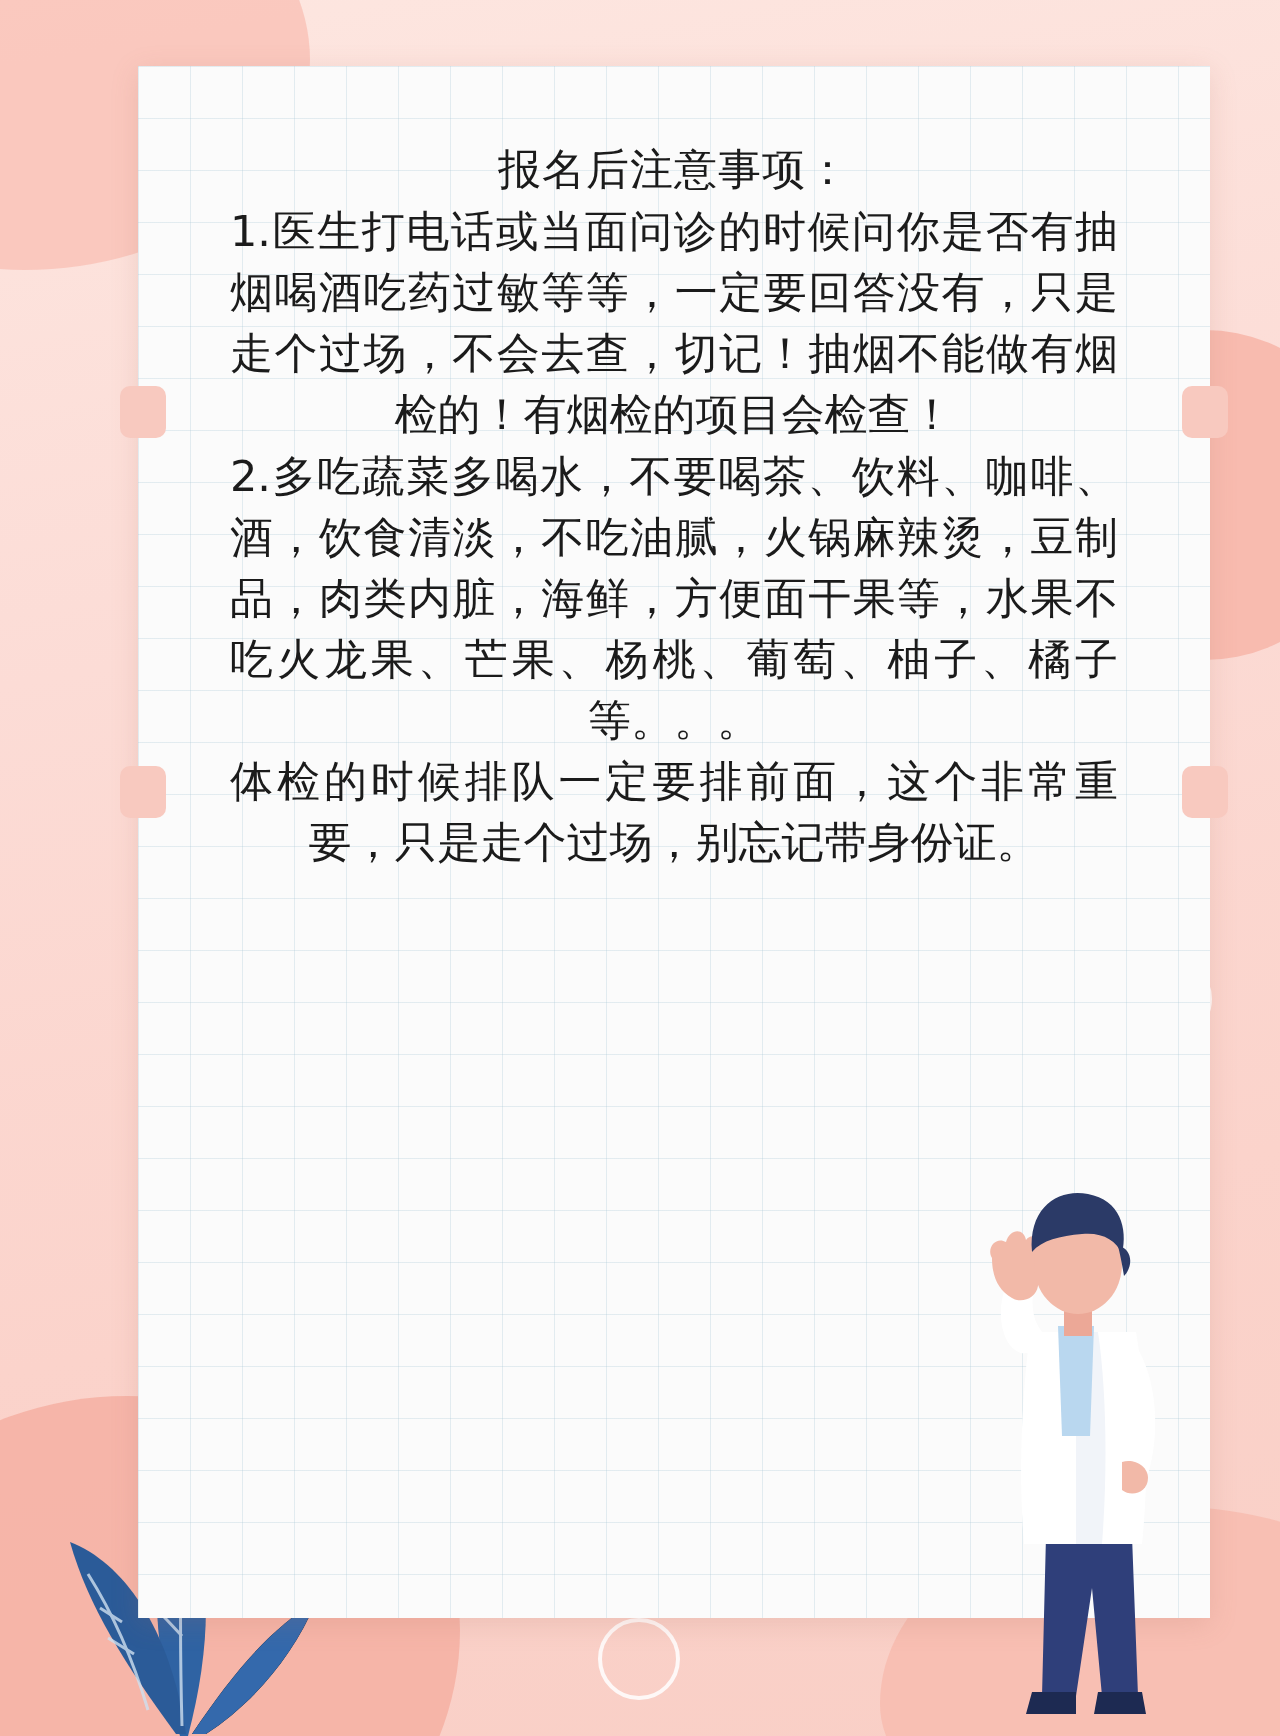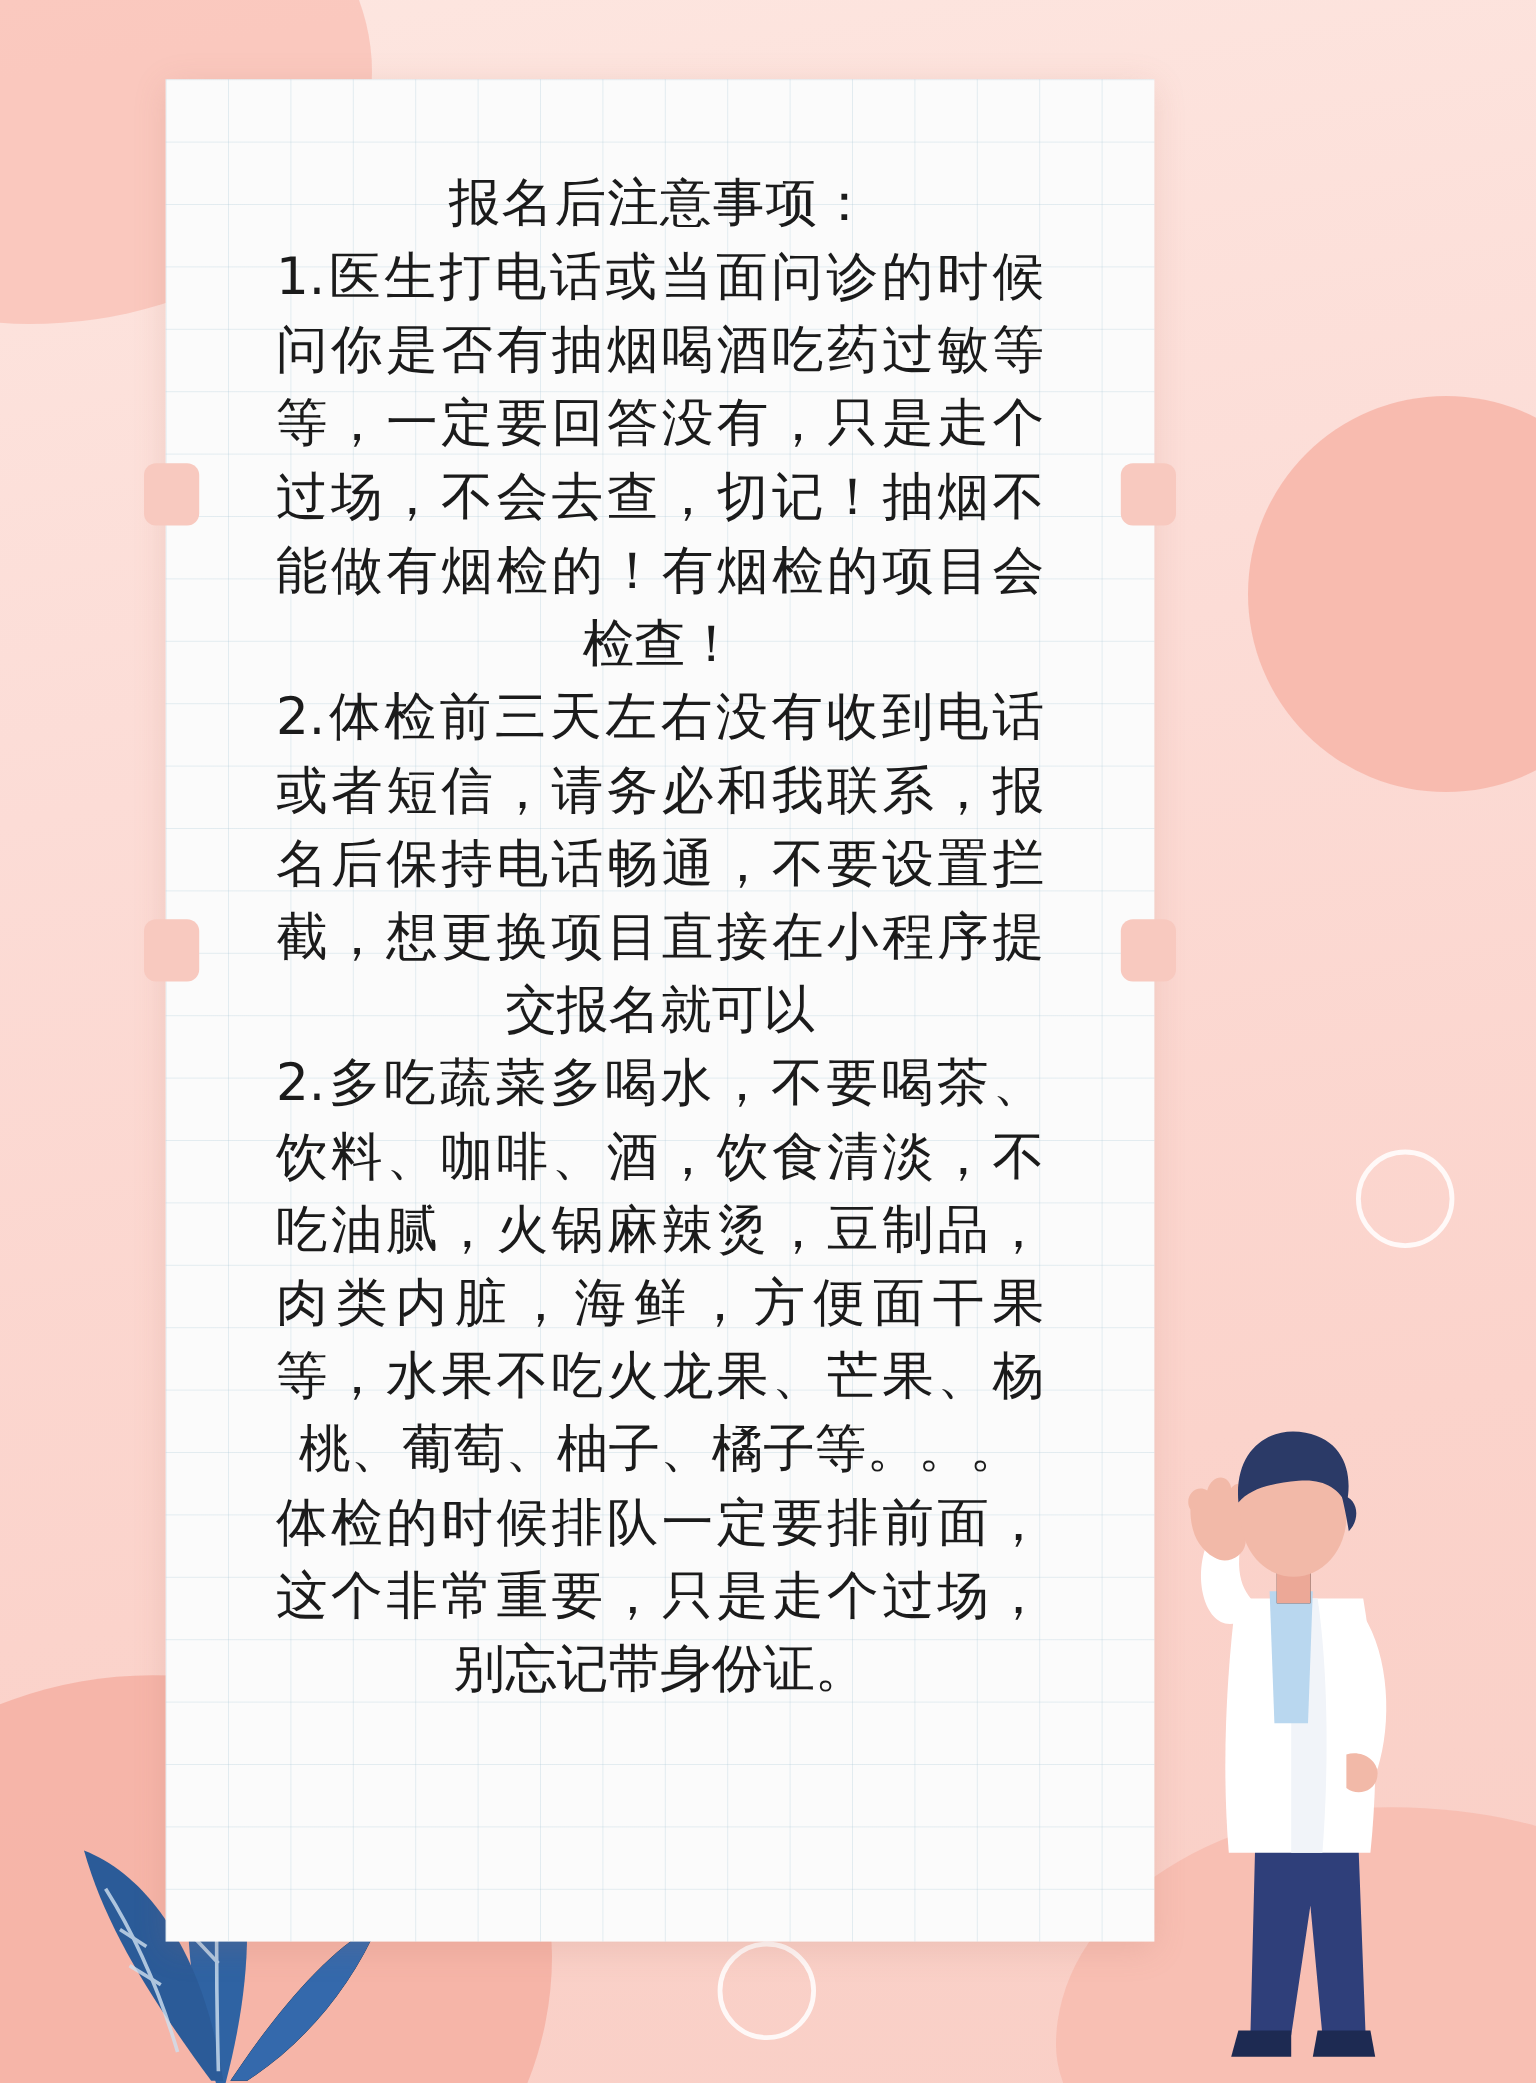--- a/index.html
+++ b/index.html
@@ -85,21 +85,21 @@
     bottom: 0;
     width: 330px;
     height: 430px;
   }
 
   
   .card {
     position: absolute;
     left: 138px;
     top: 66px;
-    width: 824px;
+    width: 1072px;
     height: 1552px;
     background: #fbfbfb;
     box-shadow: 0 6px 26px rgba(180, 110, 95, .18);
   }
   .grid-overlay {
     position: absolute;
     inset: 0;
     background-image:
       linear-gradient(to right, rgba(170, 200, 215, .30) 1px, transparent 1px),
       linear-gradient(to bottom, rgba(170, 200, 215, .30) 1px, transparent 1px);
@@ -187,21 +187,20 @@
   <div class="card">
     <div class="grid-overlay"></div>
     <div class="tab left  t1"></div>
     <div class="tab left  t2"></div>
     <div class="tab right t1"></div>
     <div class="tab right t2"></div>
 
     <div class="content">
       <h1 class="title">报名后注意事项：</h1>
       <p class="para">1.医生打电话或当面问诊的时候问你是否有抽烟喝酒吃药过敏等等，一定要回答没有，只是走个过场，不会去查，切记！抽烟不能做有烟检的！有烟检的项目会检查！</p>
-      <p class="para">2.体检前三天左右没有收到电话或者短信，请务必和我联系，报名后保持电话畅通，不要设置拦截，想更换项目直接在小程序提交报名就可以</p>
       <p class="para">2.多吃蔬菜多喝水，不要喝茶、饮料、咖啡、酒，饮食清淡，不吃油腻，火锅麻辣烫，豆制品，肉类内脏，海鲜，方便面干果等，水果不吃火龙果、芒果、杨桃、葡萄、柚子、橘子等。。。</p>
       <p class="para">体检的时候排队一定要排前面，这个非常重要，只是走个过场，别忘记带身份证。</p>
     </div>
   </div>
 
   <div class="doctor">
     <svg viewBox="0 0 320 600" width="320" height="600" aria-hidden="true">
 
       <path d="M120 400 L206 400 L212 560 L176 560 L166 452 L150 560 L116 560 Z" fill="#2f3f7a"></path>
       <path d="M106 556 L150 556 L150 578 L100 578 Z" fill="#1d2a52"></path>

